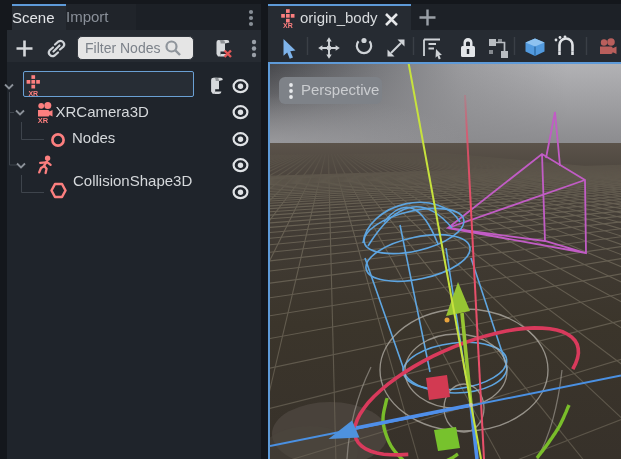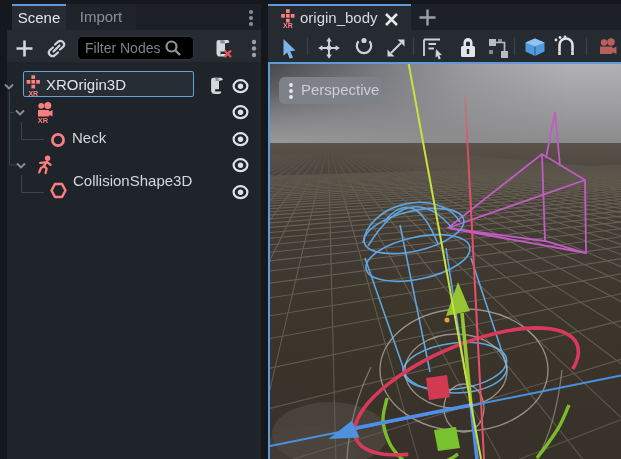--- a/index.html
+++ b/index.html
@@ -2,25 +2,25 @@
 <html><head><meta charset="utf-8"><style>
 * { margin:0; padding:0; box-sizing:border-box; }
 html,body { width:621px; height:459px; background:#14171c; overflow:hidden;
   font-family:"Liberation Sans", sans-serif; }
 .abs { position:absolute; }
 #page { position:relative; width:621px; height:459px; }
 
 #ltabs { left:0; top:0; width:261px; height:30px; background:#15181d; }
 #tab-scene { left:12px; top:4px; width:54px; height:26px; background:#272c33;
   border-top:2px solid #5e9ad8; color:#e3e5e8; font-size:15px; line-height:24px;
-  text-align:center; }
+  text-align:left; }
 #tab-import { left:66px; top:4px; width:70px; height:26px; background:#20242a;
-  color:#8a9099; font-size:15px; line-height:26px; text-align:center; }
+  color:#8a9099; font-size:15px; line-height:26px; text-align:left; }
 #ltoolbar { left:7px; top:30px; width:254px; height:32px; background:#262b32; }
-#filter { left:77px; top:36px; width:117px; height:24px; background:#000000;
+#filter { left:77px; top:36px; width:117px; height:24px; background:#e5e5e5;
   border:1px solid #31363d; border-radius:5px; color:#7c828a; font-size:14px;
   line-height:22px; padding-left:7px; }
 #ltree { left:7px; top:62px; width:254px; height:397px; background:#1f242b; }
 .rowtxt { position:absolute; font-size:15px; color:#d5d8db; top:3px; }
 #namebox { left:15px; top:1px; width:182px; height:27px; background:#272d35;
   border:1px solid #6aa0d4; border-radius:2px; }
 
 #rtabs { left:268px; top:4px; width:353px; height:26px; background:#1d2127; }
 #tab-origin { left:268px; top:4px; width:143px; height:26px; background:#262b32;
   border-top:2px solid #5e9ad8; }
@@ -103,21 +103,20 @@
 <svg class="abs" style="left:26px;top:75px" width="15" height="22" viewBox="0 0 15 22">
  <g fill="#fc7f7f">
         <rect x="5.4" y="0.2" width="3.7" height="3.7"></rect>
         <rect x="0.6" y="5" width="3.7" height="3.7"></rect>
         <rect x="5.4" y="5" width="3.7" height="3.7"></rect>
         <rect x="10.2" y="5" width="3.7" height="3.7"></rect>
         <rect x="5.4" y="9.8" width="3.7" height="3.7"></rect>
  <text x="7.3" y="20.5" font-size="7" font-weight="bold" text-anchor="middle" font-family="Liberation Sans">XR</text>
       </g>
     </svg>
-<div class="abs rowtxt" style="left:46px;top:76px;color:#dde3e8">XROrigin3D</div>
 <svg class="abs" style="left:209px;top:77px" width="15" height="18" viewBox="0 0 15 18">
  <path d="M4.4 0.8 H11.5 A2.3 2.3 0 0 1 13.8 3.1 L10 4.1 V12.3 H6.2 V14.6 A2.4 2.4 0 0 1 3.9 17 L2.1 14.6 V3.1 A2.3 2.3 0 0 1 4.4 0.8 Z" fill="#d6d9dc"></path>
  <path d="M4.4 0.8 A2.3 2.3 0 0 1 6.7 3.1 V4.1 H10 V3.1 A2.3 2.3 0 0 0 7.7 0.8 Z" fill="#8e9296"></path>
  <path d="M3.9 17 A2.4 2.4 0 0 0 6.2 14.6 H12.4 A2.4 2.4 0 0 1 10 17 Z" fill="#d6d9dc"></path>
     </svg>
 <svg class="abs" style="left:232px;top:79px" width="17" height="15" viewBox="0 0 17 15">
  <ellipse cx="8.5" cy="7.2" rx="6.9" ry="6" stroke="#dfe2e5" stroke-width="2.2" fill="none"></ellipse>
  <circle cx="8.5" cy="7.2" r="2.7" fill="#dfe2e5"></circle>
     </svg>
 
@@ -125,29 +124,30 @@
  <path d="M1 1.5 L5 5.5 L9 1.5" stroke="#8b9199" stroke-width="1.8" fill="none"></path>
     </svg>
 <svg class="abs" style="left:37px;top:102px" width="16" height="21" viewBox="0 0 16 21">
  <g fill="#fc7f7f">
         <circle cx="4.2" cy="3.8" r="2.9"></circle>
         <circle cx="10.8" cy="3.6" r="3.5"></circle>
  <path d="M1 8 H11 A1.5 1.5 0 0 1 12.5 9.5 L15.5 8 V14.5 L12.5 13 A1.5 1.5 0 0 1 11 14.5 H1 Z"></path>
  <text x="6" y="21" font-size="7.5" font-weight="bold" text-anchor="middle" font-family="Liberation Sans">XR</text>
       </g>
     </svg>
+<div class="abs rowtxt" style="left:55.5px;top:103px">XRCamera3D</div>
 <svg class="abs" style="left:232px;top:105px" width="17" height="15" viewBox="0 0 17 15">
  <ellipse cx="8.5" cy="7.2" rx="6.9" ry="6" stroke="#dfe2e5" stroke-width="2.2" fill="none"></ellipse>
  <circle cx="8.5" cy="7.2" r="2.7" fill="#dfe2e5"></circle>
     </svg>
 
 <svg class="abs" style="left:50px;top:132px" width="16" height="16" viewBox="0 0 16 16">
  <circle cx="8" cy="8" r="5.6" stroke="#fc7f7f" stroke-width="2.7" fill="none"></circle>
     </svg>
-<div class="abs rowtxt" style="left:72px;top:129px">Neck</div>
+<div class="abs rowtxt" style="left:72px;top:129px">Nodes</div>
 <svg class="abs" style="left:232px;top:132px" width="17" height="15" viewBox="0 0 17 15">
  <ellipse cx="8.5" cy="7.2" rx="6.9" ry="6" stroke="#dfe2e5" stroke-width="2.2" fill="none"></ellipse>
  <circle cx="8.5" cy="7.2" r="2.7" fill="#dfe2e5"></circle>
     </svg>
 
 <svg class="abs" style="left:16px;top:162px" width="10" height="7" viewBox="0 0 10 7">
  <path d="M1 1.5 L5 5.5 L9 1.5" stroke="#8b9199" stroke-width="1.8" fill="none"></path>
     </svg>
 <svg class="abs" style="left:37px;top:155px" width="16" height="20" viewBox="0 0 16 20">
  <g stroke="#fc7f7f" fill="none" stroke-width="2.3" stroke-linecap="round" stroke-linejoin="round">

